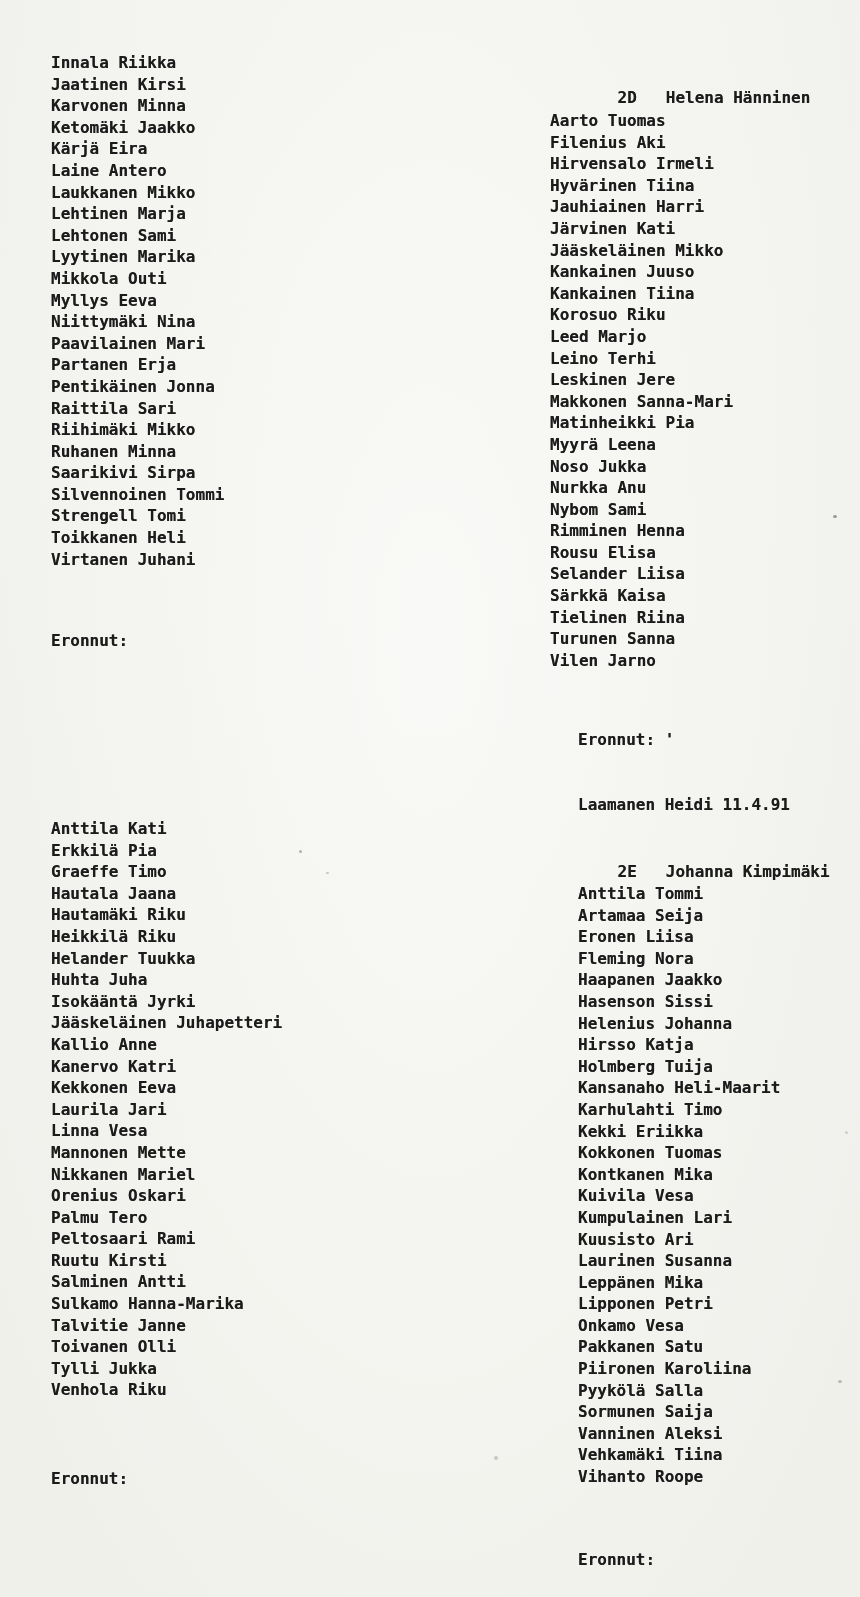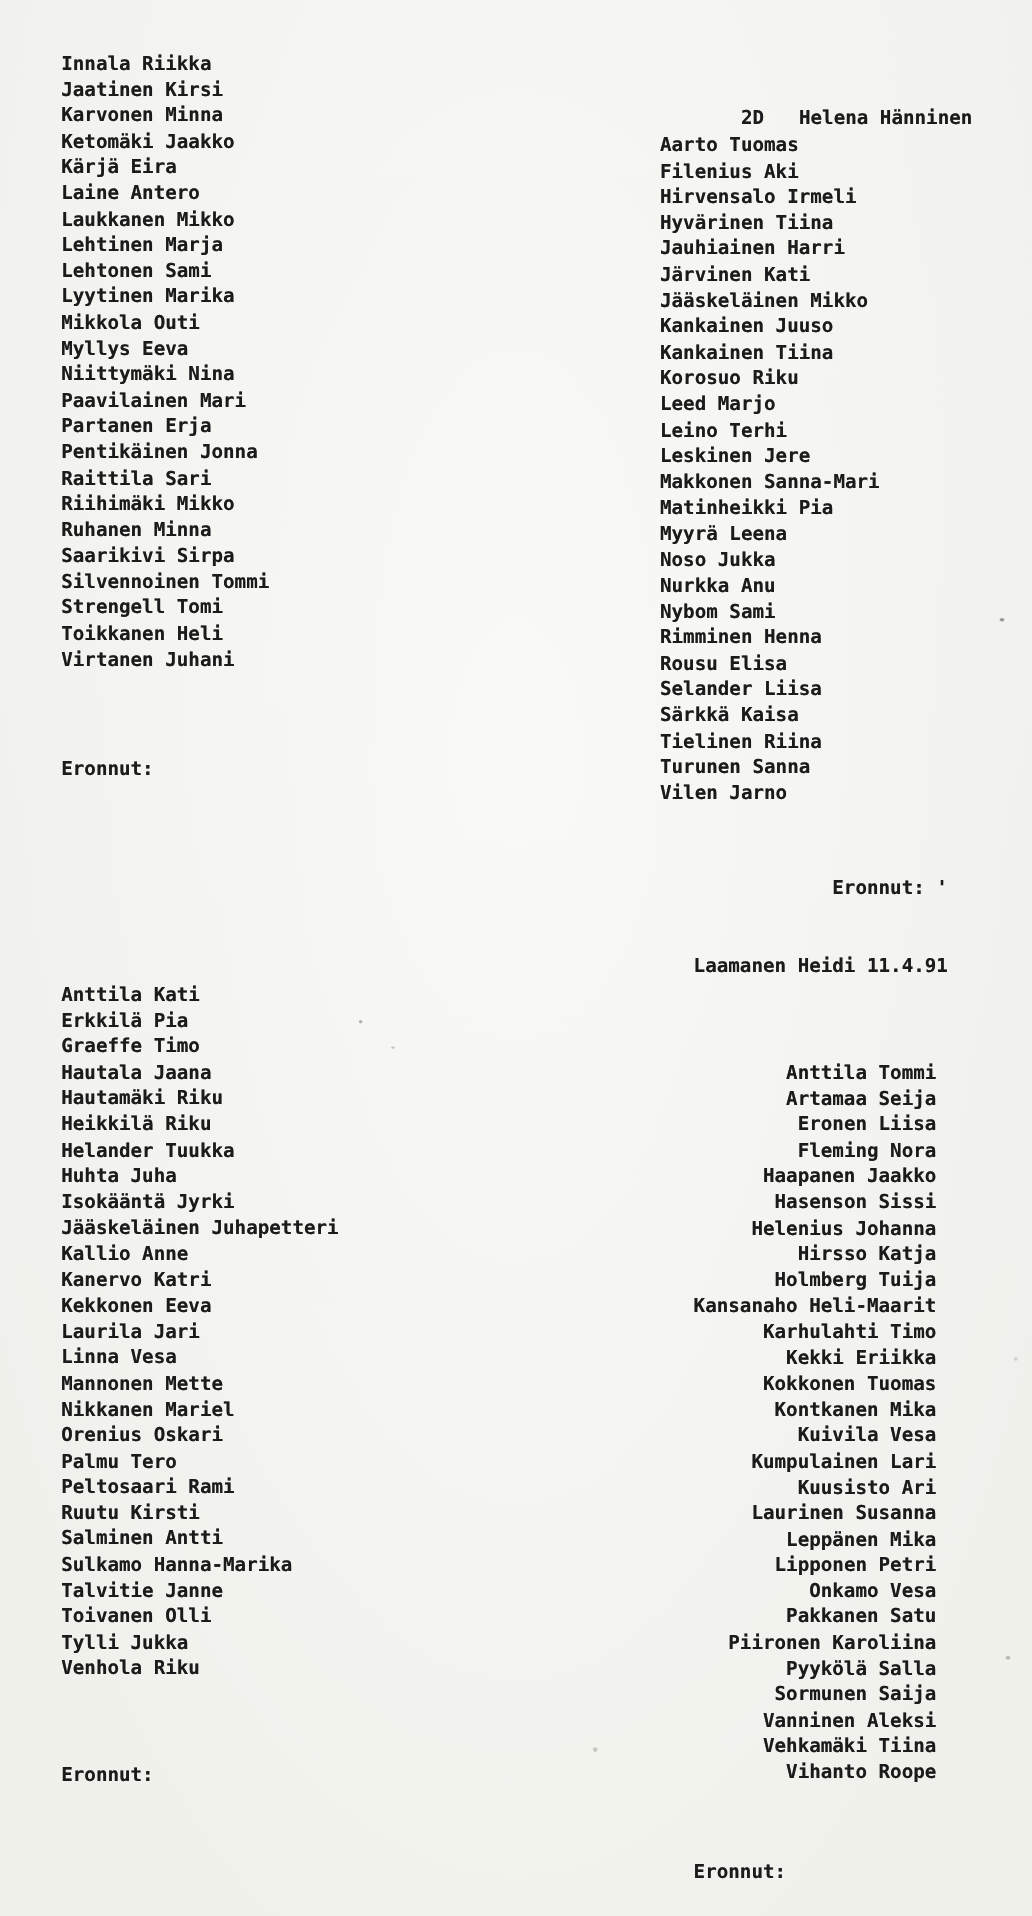--- a/index.html
+++ b/index.html
@@ -43,30 +43,30 @@
     border-radius: 50%;
   }
   .speck.s1 { left: 833px; top: 515px; width: 4px; height: 3px; background: #9a9a94; }
   .speck.s2 { left: 299px; top: 850px; width: 3px; height: 3px; background: #b3b3ad; }
   .speck.s3 { left: 326px; top: 872px; width: 3px; height: 2px; background: #c4c4be; }
   .speck.s4 { left: 838px; top: 1380px; width: 4px; height: 3px; background: #b8b8b2; }
   .speck.s5 { left: 494px; top: 1456px; width: 4px; height: 4px; background: #c9c9c3; }
   .speck.s6 { left: 845px; top: 1131px; width: 3px; height: 3px; background: #cfcfc9; }
 
   
-  #left-students   { left: 51px;  top: 42px;  }
+  #left-students   { left: 51px;  top: 52px;  }
   #left-eronnut    { left: 51px;  top: 587px; }
   #hdr-2c          { left: 52px;  top: 775px; }
   #c2c-students    { left: 51px;  top: 818px; }
   #c2c-eronnut     { left: 51px;  top: 1425px;}
   #hdr-2d          { left: 579px; top: 65px;  }
   #c2d-students    { left: 550px; top: 110px; }
-  #c2d-eronnut     { left: 578px; top: 686px; text-align: right; }
+  #c2d-eronnut     { left: 578px; top: 686px; }
   #hdr-2e          { left: 579px; top: 839px; }
-  #c2e-students    { left: 578px; top: 883px; text-align: right; }
+  #c2e-students    { left: 578px; top: 883px; }
   #c2e-eronnut     { left: 578px; top: 1506px;}
 </style>
 </head>
 <body>
 
 <div class="page">
 
   <section class="block" id="left-students"><div class="line">Innala Riikka</div><div class="line">Jaatinen Kirsi</div><div class="line">Karvonen Minna</div><div class="line">Ketomäki Jaakko</div><div class="line">Kärjä Eira</div><div class="line">Laine Antero</div><div class="line">Laukkanen Mikko</div><div class="line">Lehtinen Marja</div><div class="line">Lehtonen Sami</div><div class="line">Lyytinen Marika</div><div class="line">Mikkola Outi</div><div class="line">Myllys Eeva</div><div class="line">Niittymäki Nina</div><div class="line">Paavilainen Mari</div><div class="line">Partanen Erja</div><div class="line">Pentikäinen Jonna</div><div class="line">Raittila Sari</div><div class="line">Riihimäki Mikko</div><div class="line">Ruhanen Minna</div><div class="line">Saarikivi Sirpa</div><div class="line">Silvennoinen Tommi</div><div class="line">Strengell Tomi</div><div class="line">Toikkanen Heli</div><div class="line">Virtanen Juhani</div></section>
 
   <section class="block" id="left-eronnut">
@@ -84,20 +84,23 @@
     <span>2D</span><span class="teacher">Helena Hänninen</span>
   </header>
 
   <section class="block" id="c2d-students"><div class="line">Aarto Tuomas</div><div class="line">Filenius Aki</div><div class="line">Hirvensalo Irmeli</div><div class="line">Hyvärinen Tiina</div><div class="line">Jauhiainen Harri</div><div class="line">Järvinen Kati</div><div class="line">Jääskeläinen Mikko</div><div class="line">Kankainen Juuso</div><div class="line">Kankainen Tiina</div><div class="line">Korosuo Riku</div><div class="line">Leed Marjo</div><div class="line">Leino Terhi</div><div class="line">Leskinen Jere</div><div class="line">Makkonen Sanna-Mari</div><div class="line">Matinheikki Pia</div><div class="line">Myyrä Leena</div><div class="line">Noso Jukka</div><div class="line">Nurkka Anu</div><div class="line">Nybom Sami</div><div class="line">Rimminen Henna</div><div class="line">Rousu Elisa</div><div class="line">Selander Liisa</div><div class="line">Särkkä Kaisa</div><div class="line">Tielinen Riina</div><div class="line">Turunen Sanna</div><div class="line">Vilen Jarno</div></section>
 
   <section class="block" id="c2d-eronnut">
     <div class="line">Eronnut: '</div>
     <div><div class="line">Laamanen Heidi 11.4.91</div></div>
   </section>
 
+  <header class="block class-header" id="hdr-2e">
+    <span>2E</span><span class="teacher">Johanna Kimpimäki</span>
+  </header>
 
   <section class="block" id="c2e-students"><div class="line">Anttila Tommi</div><div class="line">Artamaa Seija</div><div class="line">Eronen Liisa</div><div class="line">Fleming Nora</div><div class="line">Haapanen Jaakko</div><div class="line">Hasenson Sissi</div><div class="line">Helenius Johanna</div><div class="line">Hirsso Katja</div><div class="line">Holmberg Tuija</div><div class="line">Kansanaho Heli-Maarit</div><div class="line">Karhulahti Timo</div><div class="line">Kekki Eriikka</div><div class="line">Kokkonen Tuomas</div><div class="line">Kontkanen Mika</div><div class="line">Kuivila Vesa</div><div class="line">Kumpulainen Lari</div><div class="line">Kuusisto Ari</div><div class="line">Laurinen Susanna</div><div class="line">Leppänen Mika</div><div class="line">Lipponen Petri</div><div class="line">Onkamo Vesa</div><div class="line">Pakkanen Satu</div><div class="line">Piironen Karoliina</div><div class="line">Pyykölä Salla</div><div class="line">Sormunen Saija</div><div class="line">Vanninen Aleksi</div><div class="line">Vehkamäki Tiina</div><div class="line">Vihanto Roope</div></section>
 
   <section class="block" id="c2e-eronnut">
     <div class="line">Eronnut:</div>
     
   </section>
 
   <i class="speck s1"></i>
   <i class="speck s2"></i>

